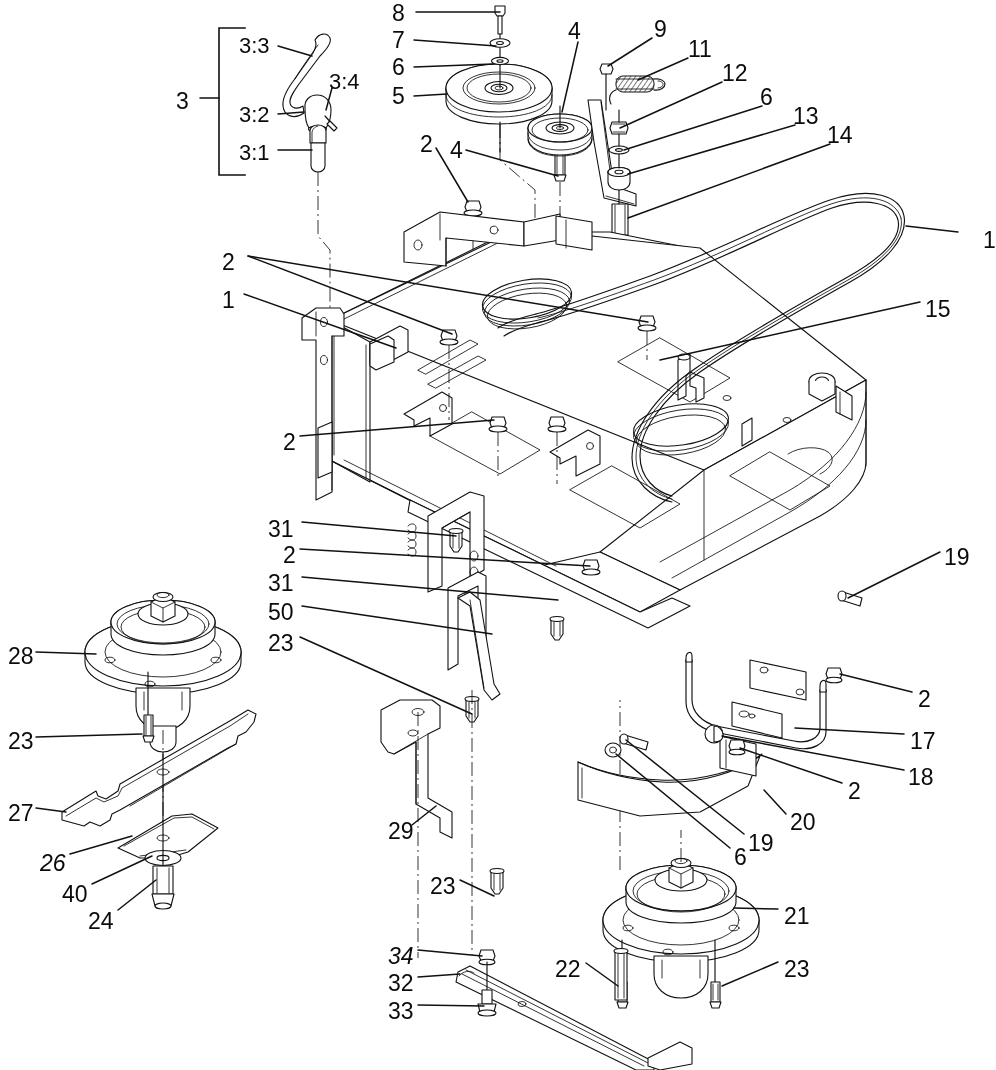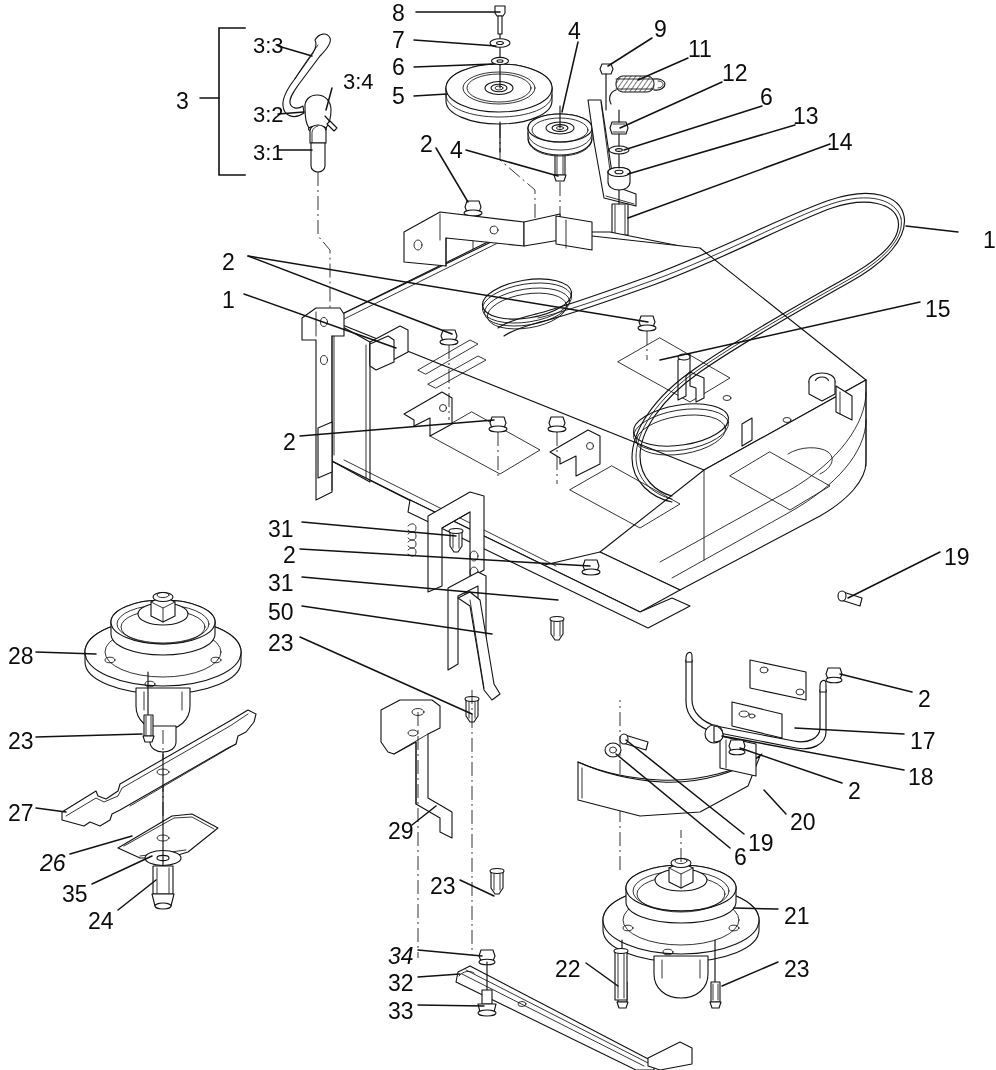--- a/index.html
+++ b/index.html
@@ -13,21 +13,21 @@
   .callout{
     position:absolute;
     font-family:"Liberation Sans","DejaVu Sans",sans-serif;
     font-size:23px;
     color:#0b0b0b;
     line-height:1;
     white-space:nowrap;
     letter-spacing:0px;
     user-select:none;
   }
-  .callout.sub{font-size:22px;margin-left:14px;}
+  .callout.sub{font-size:22px;}
 </style>
 </head>
 <body>
 
 <div id="sheet">
 
   <svg id="art" viewBox="0 0 996 1070" xmlns="http://www.w3.org/2000/svg">
     <defs>
       <style>
         .ln   { fill:none; stroke:#111; stroke-width:1.15; stroke-linecap:round; stroke-linejoin:round; }
@@ -606,38 +606,38 @@
       <div class="callout" style="left: 392px; top: 2px;">8</div>
       <div class="callout" style="left: 392px; top: 29px;">7</div>
       <div class="callout" style="left: 392px; top: 56px;">6</div>
       <div class="callout" style="left: 392px; top: 85px;">5</div>
       <div class="callout" style="left: 568px; top: 20px;">4</div>
       <div class="callout" style="left: 654px; top: 18px;">9</div>
       <div class="callout" style="left: 688px; top: 38px; text-align: right;">11</div>
       <div class="callout" style="left: 722px; top: 62px;">12</div>
       <div class="callout" style="left: 760px; top: 86px;">6</div>
       <div class="callout" style="left: 793px; top: 105px;">13</div>
-      <div class="callout" style="left: 827px; top: 131px; text-align: right;">14</div>
+      <div class="callout" style="left: 827px; top: 124px; text-align: right;">14</div>
       <div class="callout" style="left: 450px; top: 139px;">4</div>
       <div class="callout" style="left: 420px; top: 133px;">2</div>
       <div class="callout" style="left: 983px; top: 229px; text-align: right;">16</div>
       <div class="callout" style="left: 925px; top: 298px;">15</div>
       <div class="callout" style="left: 222px; top: 251px;">2</div>
       <div class="callout" style="left: 222px; top: 289px;">1</div>
       <div class="callout" style="left: 283px; top: 431px;">2</div>
       <div class="callout" style="left: 268px; top: 518px;">31</div>
       <div class="callout" style="left: 283px; top: 544px;">2</div>
       <div class="callout" style="left: 268px; top: 572px;">31</div>
       <div class="callout" style="left: 268px; top: 601px;">50</div>
       <div class="callout" style="left: 268px; top: 632px;">23</div>
       <div class="callout" style="left: 8px; top: 645px;">28</div>
       <div class="callout" style="left: 8px; top: 730px;">23</div>
       <div class="callout" style="left: 8px; top: 802px;">27</div>
       <div class="callout" style="left: 40px; top: 852px; font-style: italic;">26</div>
-      <div class="callout" style="left: 62px; top: 883px;">35</div>
+      <div class="callout" style="left: 62px; top: 883px;">40</div>
       <div class="callout" style="left: 88px; top: 910px;">24</div>
       <div class="callout" style="left: 388px; top: 820px;">29</div>
       <div class="callout" style="left: 430px; top: 875px;">23</div>
       <div class="callout" style="left: 388px; top: 945px; font-style: italic;">34</div>
       <div class="callout" style="left: 388px; top: 972px;">32</div>
       <div class="callout" style="left: 388px; top: 1000px;">33</div>
       <div class="callout" style="left: 555px; top: 958px;">22</div>
       <div class="callout" style="left: 944px; top: 546px;">19</div>
       <div class="callout" style="left: 918px; top: 688px;">2</div>
       <div class="callout" style="left: 910px; top: 730px;">17</div>

